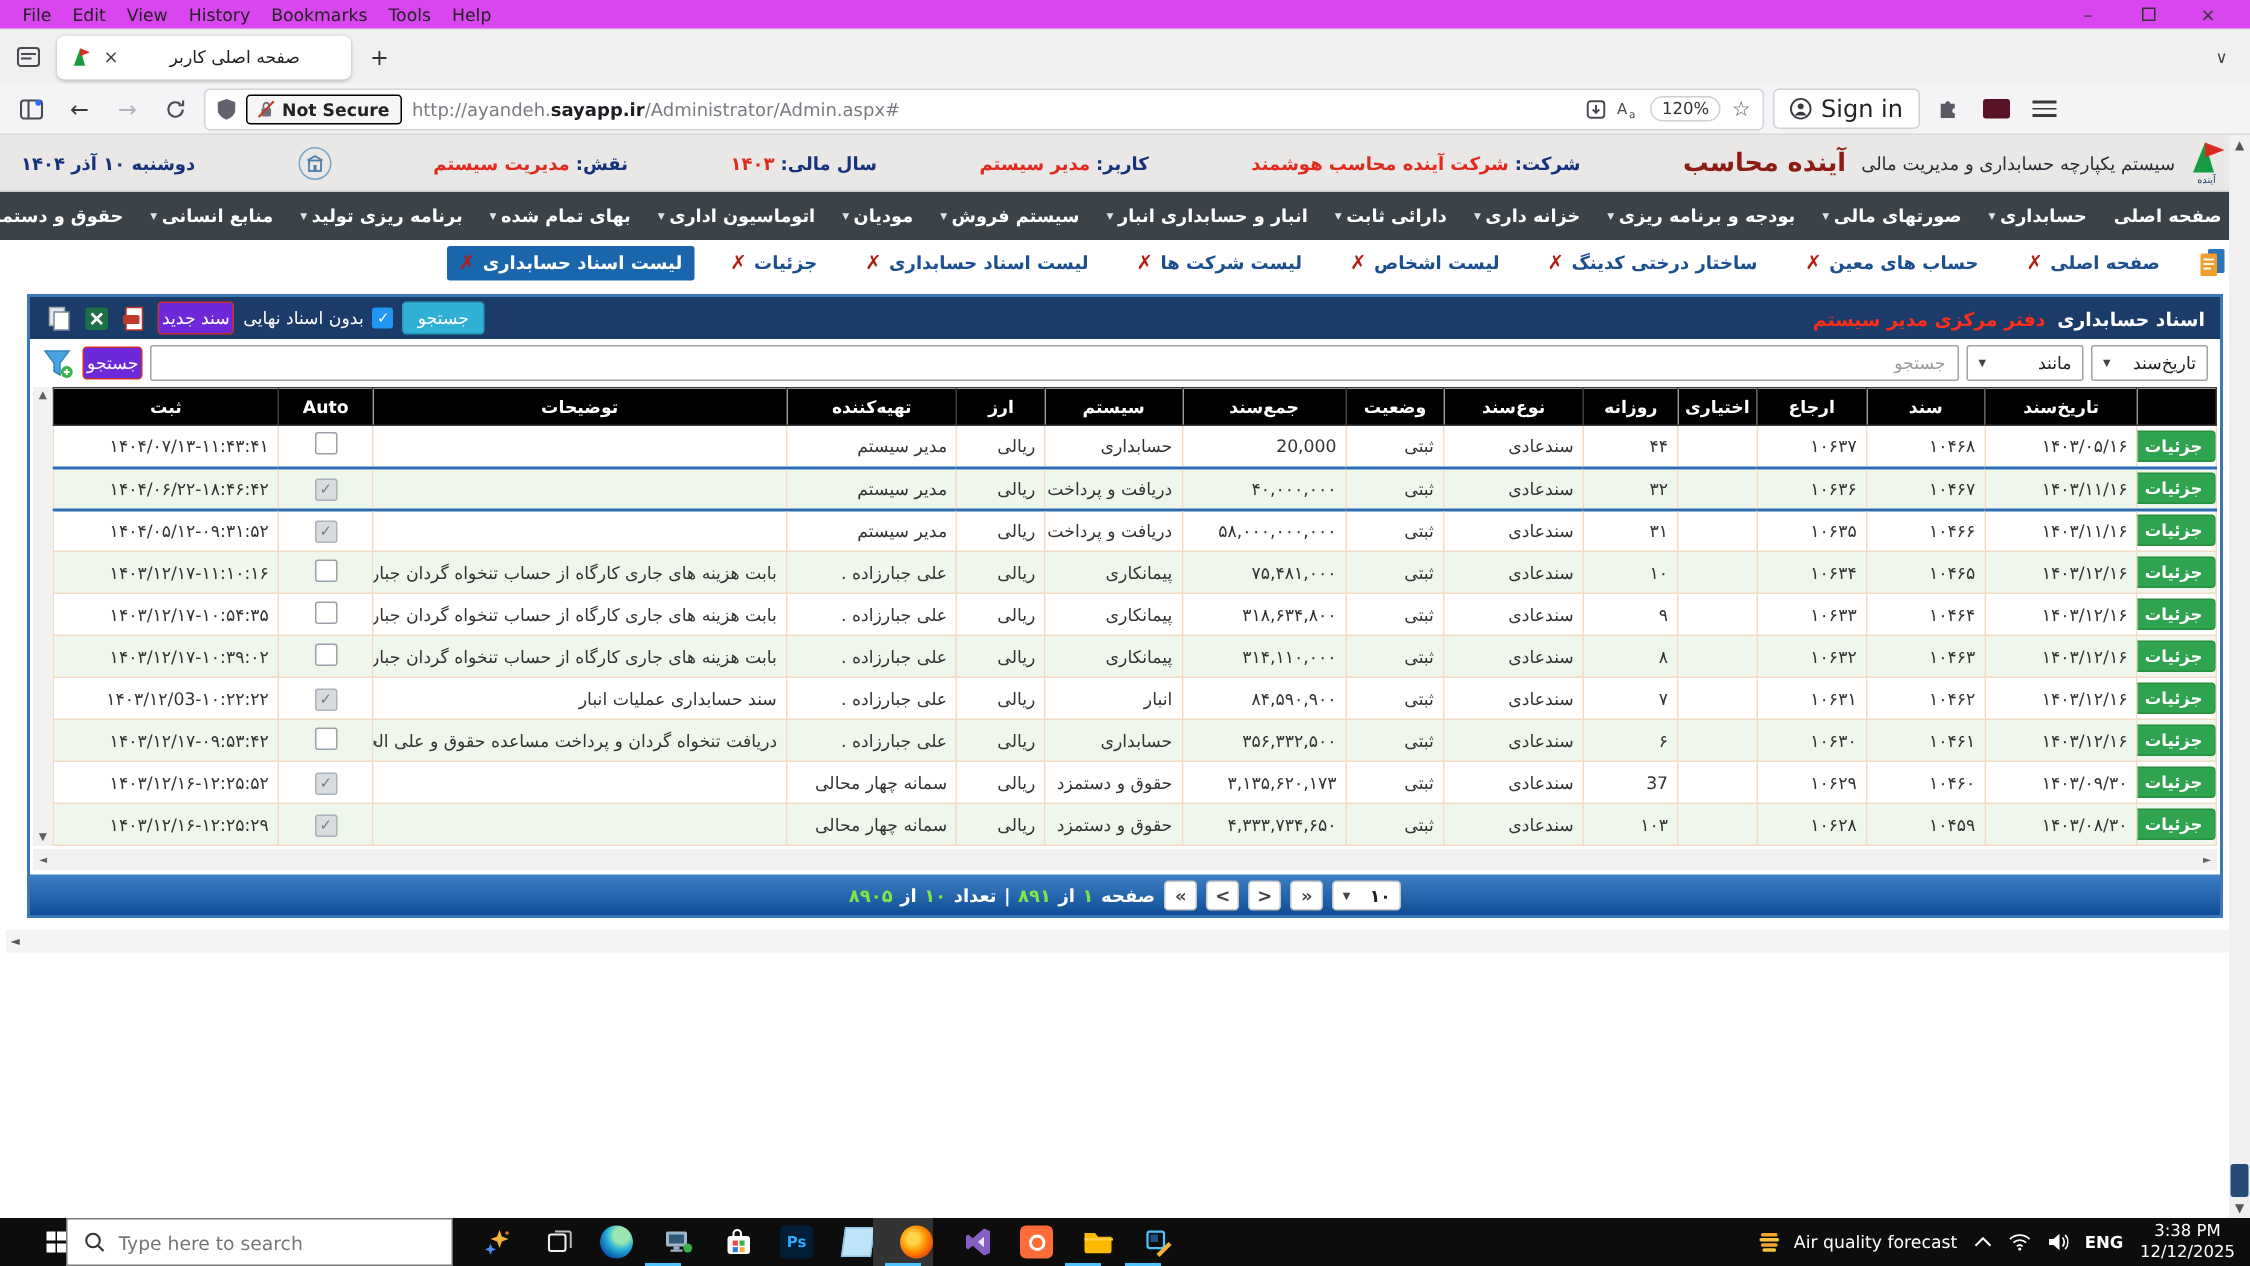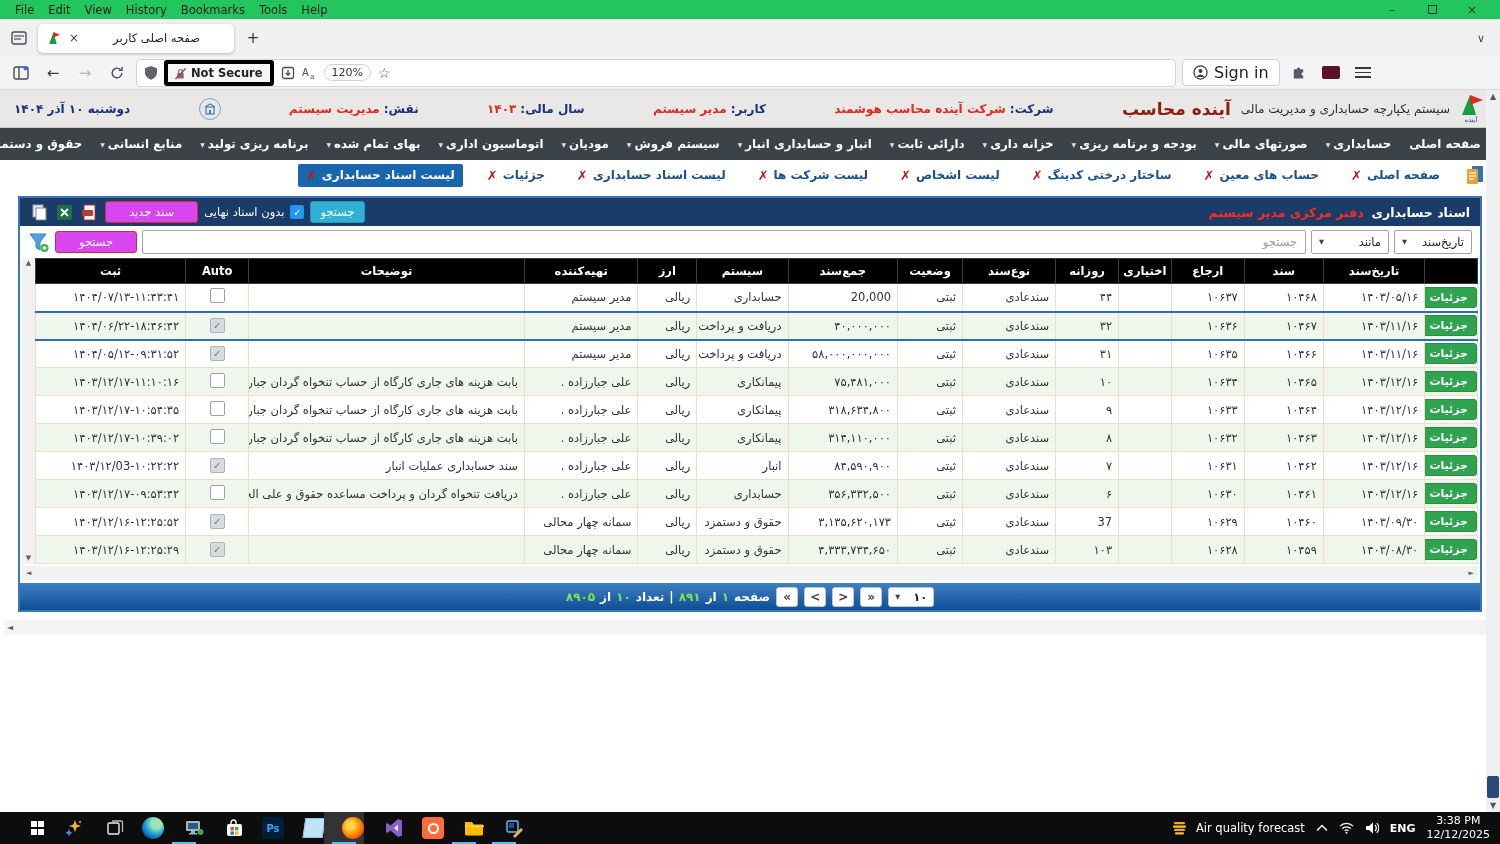--- a/index.html
+++ b/index.html
@@ -1,36 +1,36 @@
 <!DOCTYPE html>
 <html><head>
 <meta charset="utf-8">
 <style>
 *{margin:0;padding:0;box-sizing:border-box}
 html,body{width:1500px;height:844px;overflow:hidden}
 body{font-family:"DejaVu Sans",sans-serif;background:#fff;position:relative;font-size:12px;color:#222}
 svg{display:block}
 
-.menubar{height:20px;background:#22c55e;display:flex;align-items:center;padding:0 8px;font-size:11.5px;border-bottom:1px solid #e3e3e3}
+.menubar{height:20px;background:#d946ef;display:flex;align-items:center;padding:0 8px;font-size:11.5px;border-bottom:1px solid #e3e3e3}
 .menu-item{padding:1px 7px;cursor:default}
 .win-controls{margin-left:auto;display:flex;align-items:center}
 .win-btn{width:40px;text-align:center;font-size:12px;color:#333}
 .win-max{display:inline-block;width:9px;height:9px;border:1.2px solid #333}
 .tabbar{height:36px;background:#f0f0f0;display:flex;align-items:center;padding:0 6px;gap:6px}
 .tb-icon{width:26px;height:26px;border-radius:4px;display:flex;align-items:center;justify-content:center}
 .btab{width:196px;height:29px;background:#fff;border-radius:5px;box-shadow:0 1px 3px rgba(0,0,0,.25);display:flex;align-items:center;padding:0 8px;gap:8px;font-size:11.5px}
 .btab-title{flex:1;text-align:center;direction:rtl;white-space:nowrap;overflow:hidden}
 .btab-close{color:#444;font-size:12px}
 .newtab{width:26px;text-align:center;font-size:15px;color:#333}
 .tabs-chevron{margin-left:auto;width:26px;text-align:center;color:#444;font-size:11px}
 .urlbar{height:34px;background:#f4f4f6;display:flex;align-items:center;padding:0 8px;gap:6px;border-bottom:1px solid #d8d8d8}
 .nav-ico{width:26px;height:26px;display:flex;align-items:center;justify-content:center;font-size:15px;color:#3a3a3a}
 .nav-ico.disabled{color:#b4b4b8}
 .urlfield{flex:1;max-width:1040px;height:28px;background:#fff;border:1px solid #d4d4da;border-radius:4px;display:flex;align-items:center;padding:0 8px;gap:7px}
-.ns-chip{display:flex;align-items:flex-end;gap:5px;background:#f6f6f7;border:4px solid #000000;border-radius:3px;padding:2px 7px;font-size:11.5px;color:#222;font-weight:bold}
+.ns-chip{display:flex;align-items:center;gap:5px;background:#f6f6f7;border:1px solid #000000;border-radius:3px;padding:2px 7px;font-size:11.5px;color:#222;font-weight:bold}
 .url-text{flex:1;font-size:12px;color:#7a7a82;white-space:nowrap;overflow:hidden}
 .url-text b{color:#1c1c22;font-weight:bold}
 .zoom-pill{border:1px solid #d0d0d6;background:#fff;border-radius:9px;padding:1px 7px;font-size:11px;color:#333}
 .star{font-size:14px;color:#555}
 .signin{display:flex;align-items:center;gap:6px;border:1px solid #d0d0d6;border-radius:4px;background:#fff;padding:3px 10px;font-size:16px;color:#222}
 .theme-box{width:18px;height:13px;background:#5a1226;border-radius:2px}
 .hamb{width:16px;display:flex;flex-direction:column;gap:3px}
 .hamb i{height:1.6px;background:#3a3a3a;display:block}
 
 .appheader{height:38px;background:#e9e8e6;direction:rtl;display:flex;align-items:center;padding:0 14px;justify-content:space-between;border-bottom:1px solid #c9c9c9}
@@ -55,21 +55,21 @@
 .ws-tab.active{background:#1a66ad;color:#fff}
 
 .mainwrap{padding:6px 18px 0 18px;background:#fff}
 .panel{border:2px solid #3c78b8;background:#fff}
 .panel-header{height:28px;background:#1b3b69;direction:rtl;display:flex;align-items:center;padding:0 10px;gap:8px}
 .p-title{color:#fff;font-weight:bold;font-size:12.5px}
 .p-sub{color:#ff2d1a;font-weight:bold;font-size:12.5px}
 .ph-spacer{flex:1}
 .ph-controls{direction:ltr;display:flex;align-items:center;gap:6px}
 .mini-ico{width:19px;height:19px}
-.btn-red{background:#d946ef;border:1px solid #c9302c;color:#fff;border-radius:3px;font-size:11.5px;padding:3px 23px;font-family:inherit}
+.btn-red{background:#6d28d9;border:1px solid #c9302c;color:#fff;border-radius:3px;font-size:11.5px;padding:3px 2px;font-family:inherit}
 .btn-teal{background:#31b0d5;border:1px solid #269abc;color:#fff;border-radius:3px;font-size:11.5px;padding:3px 9px;font-family:inherit}
 .chk-blue{width:14px;height:14px;background:#2196f3;border-radius:2px;color:#fff;font-size:10px;display:flex;align-items:center;justify-content:center}
 .wo-label{color:#fff;font-size:11.5px;direction:rtl}
 
 .searchrow{direction:rtl;display:flex;align-items:center;gap:5px;padding:4px 8px;background:#fff}
 .dd{height:24px;background:#fff;border:1px solid #9fa4ab;border-radius:2px;display:flex;align-items:center;gap:8px;padding:0 7px;font-size:11.5px;color:#222;min-width:78px;justify-content:space-between}
 .dd .caret{font-size:6.5px;color:#444}
 .search-input{flex:1;height:24px;border:1px solid #9fa4ab;border-radius:2px;padding:0 8px;font-size:11.5px;direction:rtl;font-family:inherit;color:#222}
 .search-input::placeholder{color:#9a9aa0}
 
@@ -184,20 +184,21 @@
         <path d="M6 0l6 2.2v4.6c0 3.8-3.4 5.8-6 7-2.6-1.2-6-3.2-6-7V2.2z" fill="#62626e"></path>
       </svg>
     <span class="ns-chip">
       <svg width="11" height="12" viewBox="0 0 12 13">
           <rect x="2.5" y="5.5" width="7" height="6" rx="1" fill="#71717c"></rect>
           <path d="M4 5.5V3.6a2 2 0 0 1 4 0v1.9" stroke="#71717c" fill="none" stroke-width="1.3"></path>
           <line x1="0.5" y1="12" x2="11.5" y2="0.5" stroke="#c0392b" stroke-width="1.5"></line>
         </svg>
       <span>Not Secure</span>
     </span>
+    <span class="url-text"><span>http://ayandeh.</span><b>sayapp.ir</b><span>/Administrator/Admin.aspx#</span></span>
     <svg width="14" height="14" viewBox="0 0 14 14">
         <rect x="1.5" y="1.5" width="11" height="11" rx="2" fill="none" stroke="#4a4a52" stroke-width="1.3"></rect>
         <path d="M7 4v5M4.8 7l2.2 2.2L9.2 7" fill="none" stroke="#4a4a52" stroke-width="1.3"></path>
       </svg>
     <svg width="15" height="13" viewBox="0 0 15 13">
         <text x="0" y="10" font-size="10" fill="#4a4a52" font-family="DejaVu Sans">A</text>
         <text x="8" y="12.5" font-size="7" fill="#4a4a52" font-family="DejaVu Sans">a</text>
       </svg>
     <span class="zoom-pill">120%</span>
     <span class="star">☆</span>
@@ -683,20 +684,27 @@
 
 <div class="taskbar">
   <div class="tb-btn">
       <span class="startgrid">
         <i></i>
         <i></i>
         <i></i>
         <i></i>
       </span>
     </div>
+  <div class="tb-search">
+    <svg width="14" height="14" viewBox="0 0 14 14">
+        <circle cx="6" cy="6" r="4.5" fill="none" stroke="#333" stroke-width="1.4"></circle>
+        <line x1="9.5" y1="9.5" x2="13" y2="13" stroke="#333" stroke-width="1.4"></line>
+      </svg>
+    <input placeholder="Type here to search" style="">
+  </div>
   <div class="tb-btn slim">
     <svg width="20" height="20" viewBox="0 0 20 20">
         <path d="M11 2l1.6 4.4L17 8l-4.4 1.6L11 14l-1.6-4.4L5 8l4.4-1.6z" fill="#f3b33c"></path>
         <path d="M5 11l1 2.6L8.6 15 6 16l-1 2.6L4 16l-2.6-1L4 13.6z" fill="#4c8df5"></path>
         <circle cx="16" cy="4" r="1.2" fill="#ea6a4b"></circle>
       </svg>
   </div>
   <div class="tb-btn slim">
     <svg width="18" height="18" viewBox="0 0 18 18">
         <rect x="2" y="4" width="11" height="11" rx="1.5" fill="none" stroke="#eee" stroke-width="1.4"></rect>

